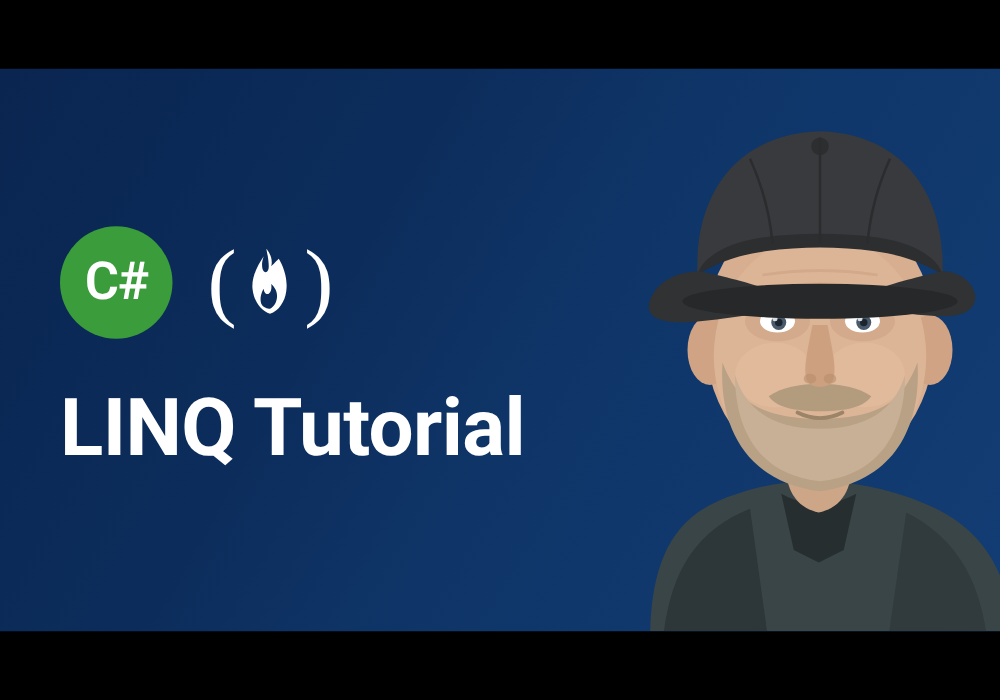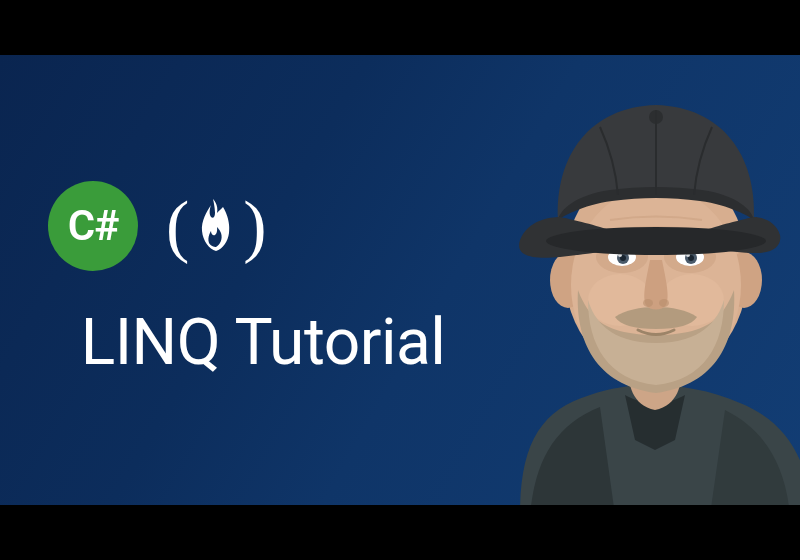--- a/index.html
+++ b/index.html
@@ -71,23 +71,22 @@
   .subtitle {
     color: #fff;
     font-size: 38px;
     font-weight: 500;
     margin-bottom: 6px;
     letter-spacing: 0.5px;
   }
   .title {
     color: #fff;
     font-size: 64px;
-    font-weight: 400;
+    font-weight: 700;
     letter-spacing: -0.5px;
-    text-align: center;
   }
   .person-container {
     position: absolute;
     right: 0;
     top: 0;
     bottom: 0;
     width: 320px;
     overflow: hidden;
   }
   .person-svg {

